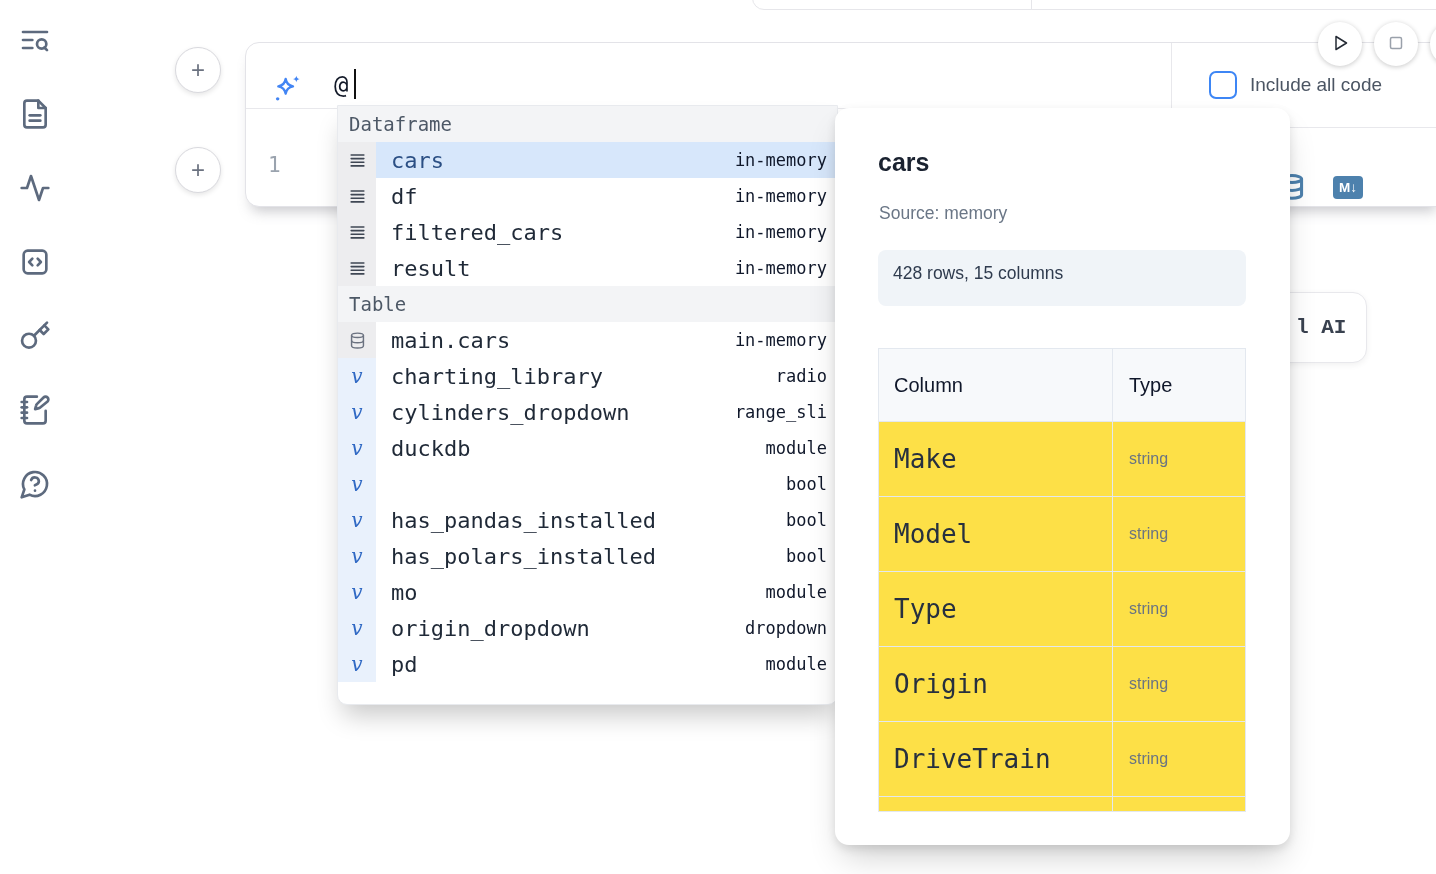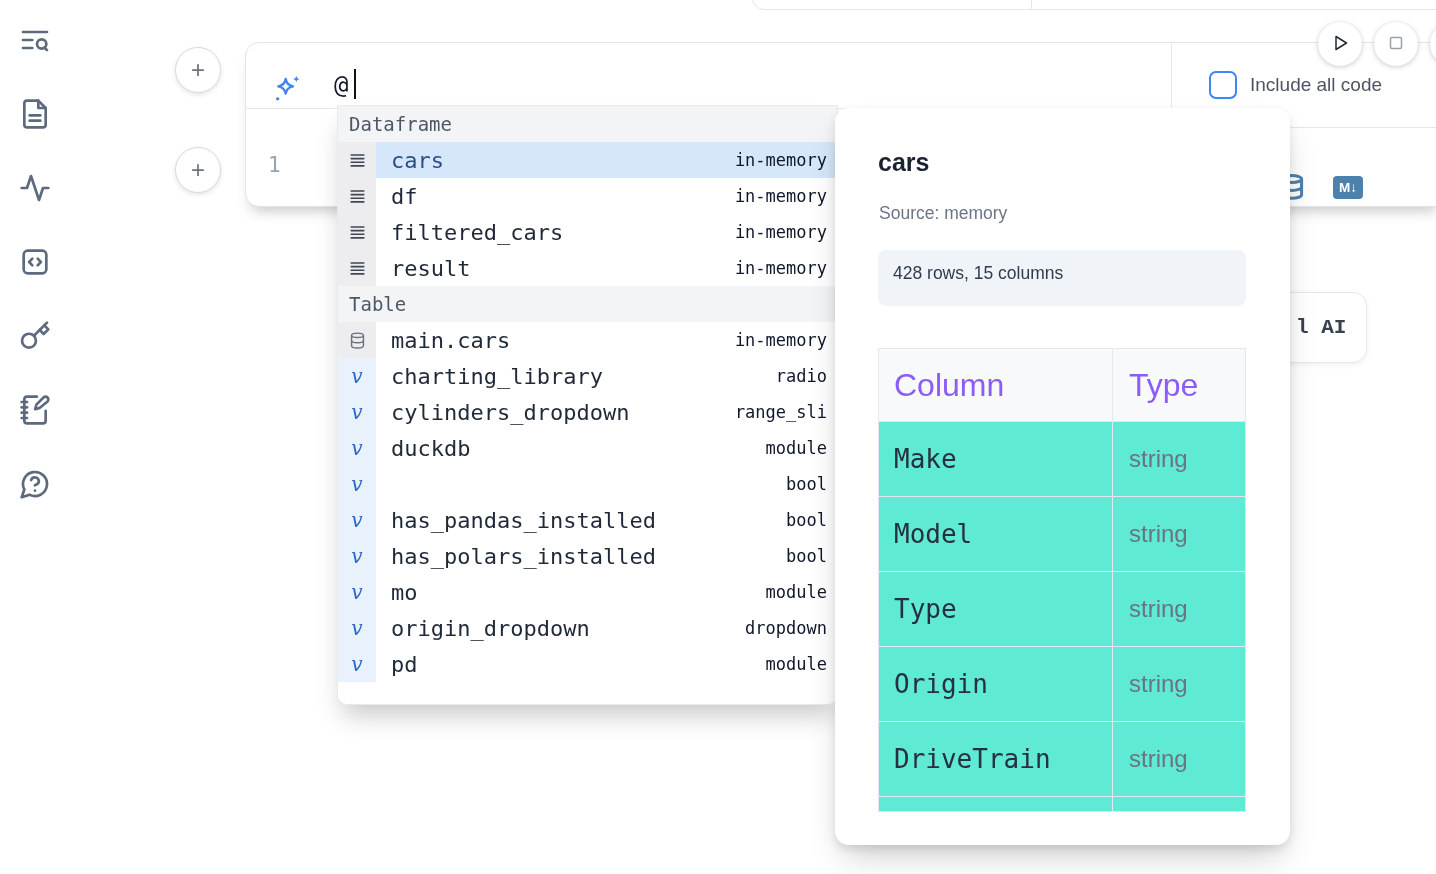--- a/index.html
+++ b/index.html
@@ -83,24 +83,24 @@
   .pv-source{position:absolute;left:44px;top:95px;font-size:17.5px;color:#6a7686;}
   .pv-shape{position:absolute;left:43px;top:142px;width:368px;height:56px;background:#f0f4f8;
             border-radius:8px;font-size:17.5px;color:#2f3b4e;line-height:46px;
             padding-left:15px;box-sizing:border-box;}
   .schema{position:absolute;left:43px;top:240px;width:368px;height:464px;overflow:hidden;
           border:1px solid #e3e8ef;box-sizing:border-box;}
   .sch-row{display:grid;grid-template-columns:233px 1fr;}
   .sch-row > div{display:flex;align-items:center;}
   .sch-row > div + div{border-left:1px solid #e3e8ef;}
   .sch-head{height:72px;background:#f7f9fb;}
-  .sch-head .c1,.sch-head .c2{font-size:32px;color:#8b5cf6;}
-  .sch-body{height:74px;border-top:1px solid #e3e8ef;background:#5eead4;}
+  .sch-head .c1,.sch-head .c2{font-size:20px;color:#0f172a;}
+  .sch-body{height:74px;border-top:1px solid #e3e8ef;background:#fde047;}
   .sch-body .c1{font-size:26px;color:#27303f;}
-  .sch-body .c2{font-size:24px;color:#6a7482;font-family:"Liberation Sans",sans-serif;}
+  .sch-body .c2{font-size:16px;color:#6a7482;font-family:"Liberation Sans",sans-serif;}
   .c1{padding-left:15px;} .c2{padding-left:16px;}
 
   
   .ai-generate{position:absolute;left:1150px;top:292px;width:217px;height:71px;background:#fff;
                border:1px solid #e8e8ec;border-radius:14px;z-index:2;cursor:pointer;
                box-shadow:0 2px 6px rgba(0,0,0,.06);text-align:left;padding:0;}
   .ai-generate span{margin-left:145px;font-size:21px;font-weight:bold;color:#39414f;font-family:Liberation Mono, monospace;}
 </style>
 </head>
 <body>

